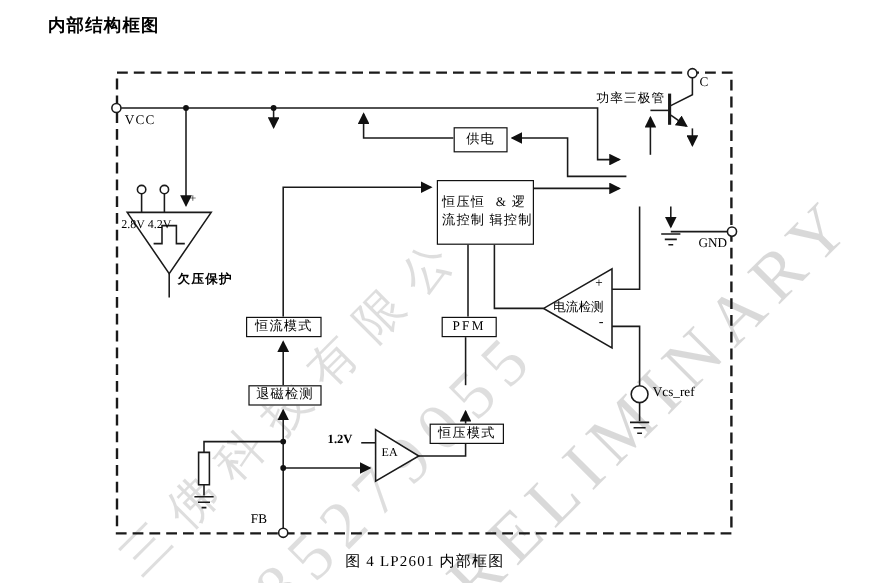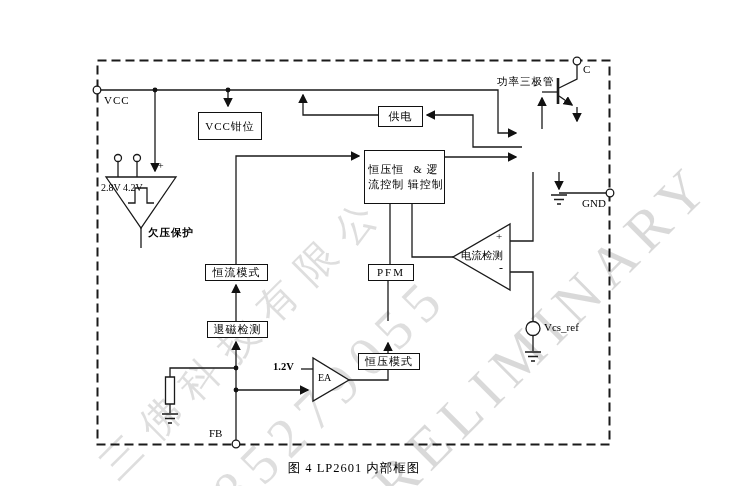--- a/index.html
+++ b/index.html
@@ -105,22 +105,22 @@
           <circle cx="236" cy="390" r="2.4"></circle>
       </g>
 
       <circle cx="97" cy="90" r="3.8" fill="#fff"></circle>
       <circle cx="577" cy="61" r="3.8" fill="#fff"></circle>
       <circle cx="610" cy="193" r="3.8" fill="#fff"></circle>
       <circle cx="236" cy="444" r="3.8" fill="#fff"></circle>
     </g>
   </svg>
 
+  <div id="heading" class="abs layer-txt">内部结构框图</div>
 
-  <div class="blk" style="left:198px;top:112px;width:62px;height:26px;">VCC钳位</div>
   <div class="blk" style="left:378px;top:106px;width:43px;height:19px;">供电</div>
   <div class="blk" style="left:364px;top:150px;width:79px;height:52px;flex-direction:row;">
     <div>恒压恒流控制</div>
     <div>&amp; 逻辑控制</div>
   </div>
   <div class="blk" style="left:205px;top:264px;width:61px;height:15px;">恒流模式</div>
   <div class="blk" style="left:207px;top:321px;width:59px;height:15px;">退磁检测</div>
   <div class="blk" style="left:368px;top:264px;width:44px;height:15px;letter-spacing:2px;">PFM</div>
   <div class="blk" style="left:358px;top:321px;width:60px;height:15px;margin-top:32px;">恒压模式</div>
 

